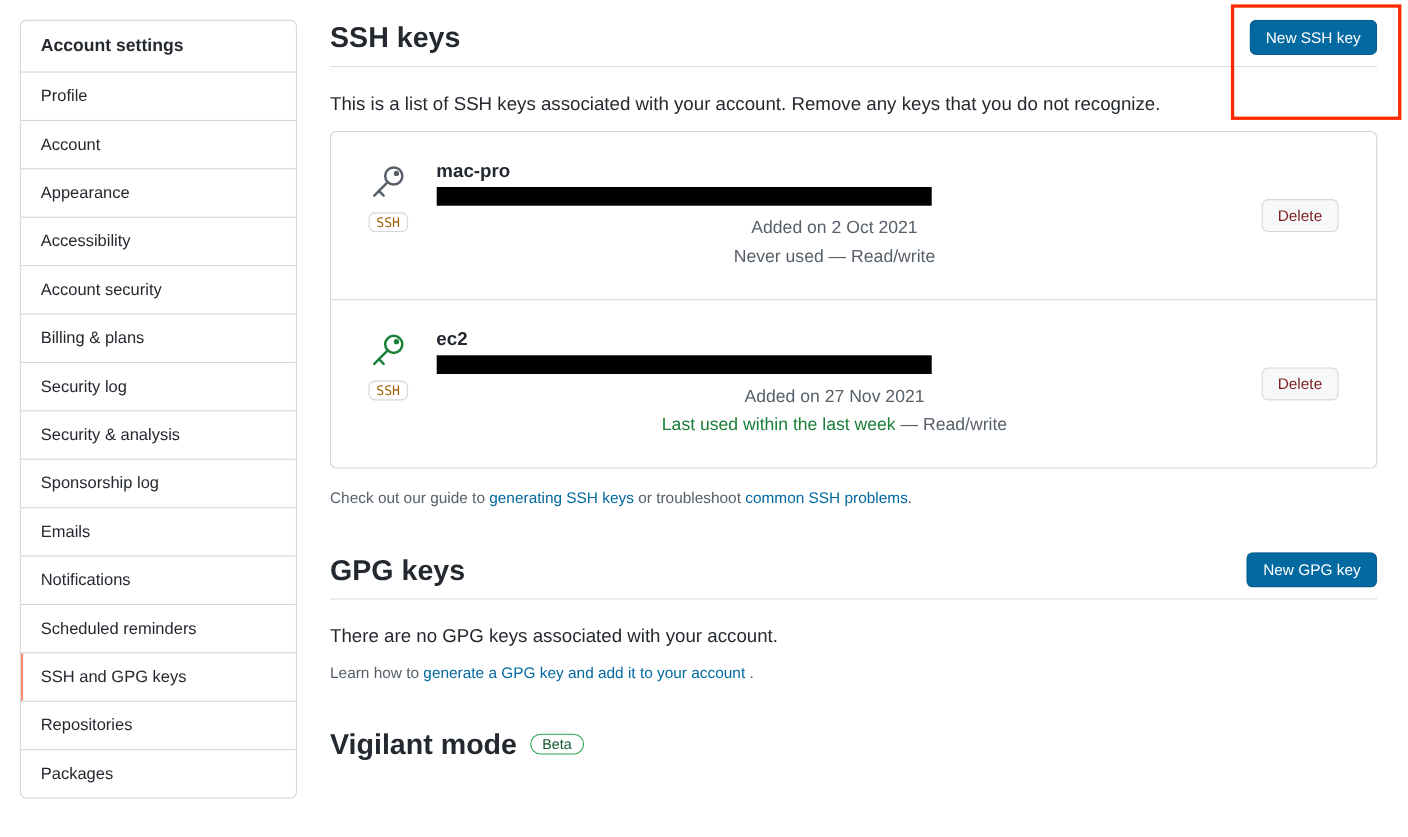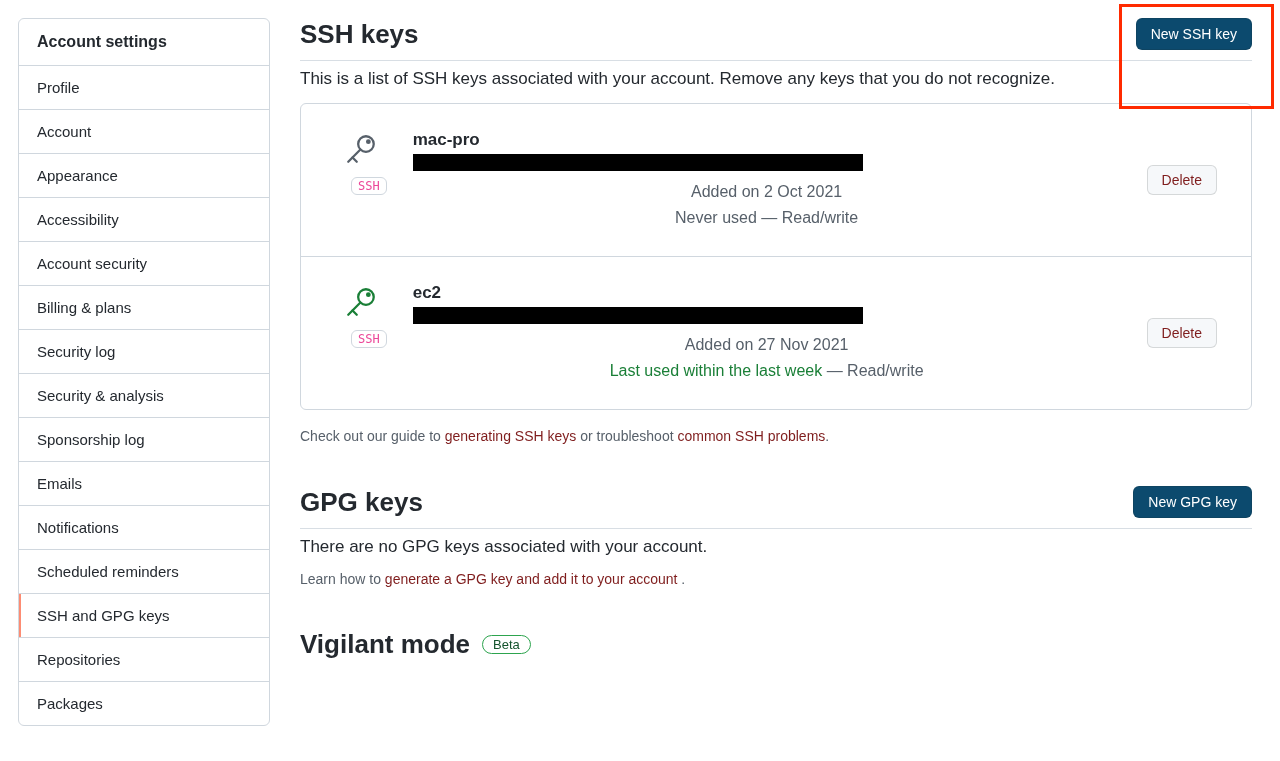--- a/index.html
+++ b/index.html
@@ -54,28 +54,28 @@
     flex: 1;
     min-width: 0;
     padding-right: 10px;
   }
   .section-header {
     display: flex;
     align-items: center;
     justify-content: space-between;
     padding-bottom: 10px;
     border-bottom: 1px solid #d8dee4;
-    margin-bottom: 8px;
+    margin-bottom: 24px;
   }
   .section-title {
     font-size: 26px;
     font-weight: 600;
   }
   .btn-primary {
-    background: #0c4a6e;
+    background: #0369a1;
     color: #fff;
     border: 1px solid rgba(27,31,36,0.15);
     padding: 7px 14px;
     font-size: 14px;
     font-weight: 500;
     border-radius: 6px;
     cursor: pointer;
   }
   .btn-danger {
     background: #f6f8fa;
@@ -113,38 +113,37 @@
     flex-direction: column;
     align-items: center;
     gap: 8px;
     padding-top: 2px;
   }
   .key-icon-col .badge {
     border: 1px solid #d0d7de;
     border-radius: 6px;
     padding: 1px 6px;
     font-size: 12px;
-    color: #ec4899;
+    color: #a16207;
     font-family: ui-monospace, SFMono-Regular, Menlo, monospace;
-    margin-left: 16px;
   }
   .key-body { flex: 1; min-width: 0; }
   .key-name { font-weight: 600; font-size: 17px; margin-bottom: 4px; }
   .redact {
     background: #000;
     height: 17px;
     width: 450px;
     max-width: 100%;
     margin-bottom: 8px;
   }
   .key-meta { color: #57606a; font-size: 16px; line-height: 1.6; text-align: center; }
   .key-meta .recent { color: #1a7f37; }
   .key-action { align-self: center; }
   .footnote { color: #57606a; font-size: 14px; margin-bottom: 42px; }
-  .footnote a, .subhead a { color: #7f1d1d; text-decoration: none; cursor: pointer; text-align: right; }
+  .footnote a, .subhead a { color: #0369a1; text-decoration: none; cursor: pointer; text-align: right; }
   .subhead-sm { font-size: 14px; color: #57606a; margin-top: 6px; }
   .vig-header { display:flex; align-items:center; gap:12px; }
   .vig-title { font-size: 26px; font-weight: 600; }
   .beta-badge {
     border: 1px solid #2da44e;
     color: #14532d;
     border-radius: 999px;
     padding: 1px 10px;
     font-size: 13px;
     font-weight: 500;

